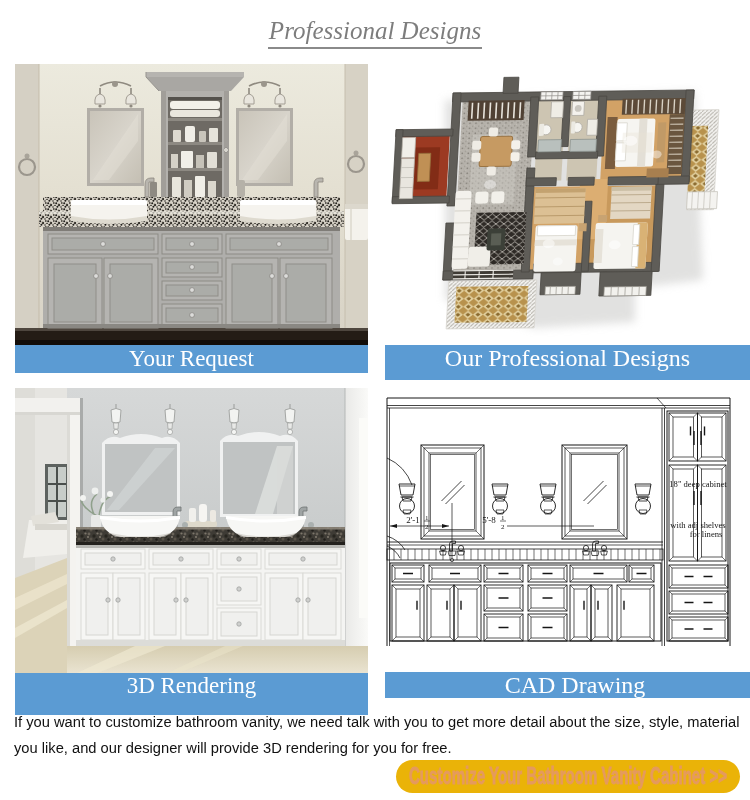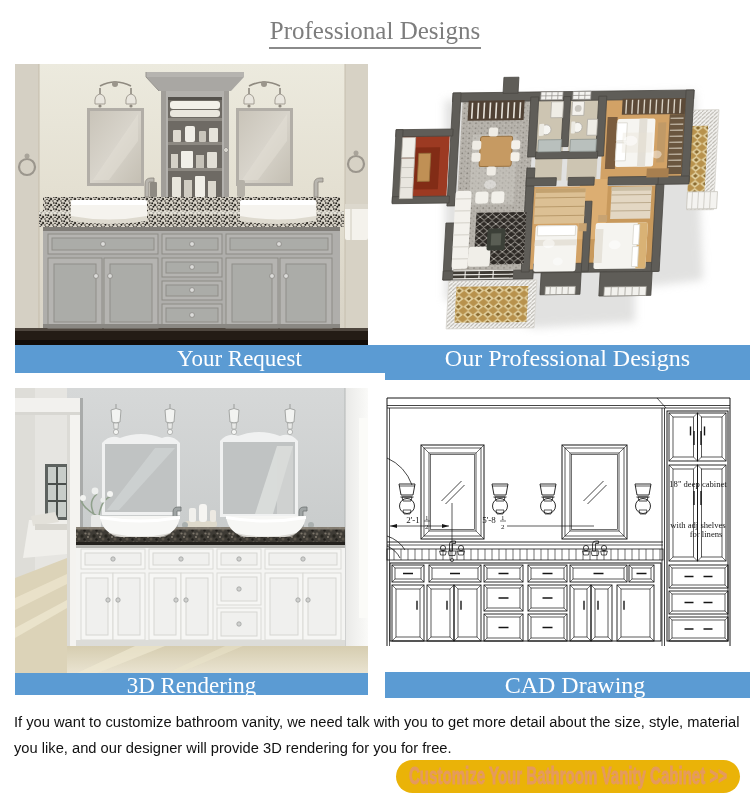--- a/index.html
+++ b/index.html
@@ -4,21 +4,21 @@
 <style>
   html,body{margin:0;padding:0;width:750px;height:800px;background:#ffffff;overflow:hidden;}
   body{font-family:"Liberation Sans",sans-serif;position:relative;}
   .abs{position:absolute;}
   .banner{position:absolute;background:#5b9bd3;color:#ffffff;font-family:"Liberation Serif",serif;text-align:center;}
 </style>
 </head>
 <body>
 
 <div class="abs" style="left:0;top:17px;width:750px;text-align:center;">
-  <span style="font-family:'Liberation Serif',serif;font-size:25px;color:#7d7d7d;border-bottom:2px solid #8a8a8a;padding:0 1px 3px;">Professional Designs</span>
+  <span style="font-family:'Liberation Serif',serif;font-style:italic;font-size:25px;color:#7d7d7d;border-bottom:2px solid #8a8a8a;padding:0 1px 3px;">Professional Designs</span>
 </div>
 
 <div class="abs" style="left:15px;top:64px;width:353px;height:281px;">
 <svg width="353" height="281" viewBox="0 0 353 281">
 <defs>
 <linearGradient id="q1wall" x1="0" y1="0" x2="0" y2="1">
 <stop offset="0" stop-color="#eceade"></stop>
           <stop offset="0.45" stop-color="#e4e0d2"></stop>
           <stop offset="1" stop-color="#d8d3c6"></stop>
 </linearGradient>
@@ -173,21 +173,21 @@
       <rect x="217" y="200" width="40" height="58" fill="#aBacA8" stroke="#908e89" stroke-width="1"></rect>
 <circle cx="257" cy="212" r="2.4" fill="#dcdcda" stroke="#84817c" stroke-width="0.7"></circle>
 <rect x="265" y="194" width="52" height="70" fill="#b5b4b1" stroke="#8d8b86" stroke-width="1"></rect>
       <rect x="271" y="200" width="40" height="58" fill="#aBacA8" stroke="#908e89" stroke-width="1"></rect>
 <circle cx="271" cy="212" r="2.4" fill="#dcdcda" stroke="#84817c" stroke-width="0.7"></circle>
 
 <rect x="28" y="260" width="297" height="4" fill="#8a8883"></rect>
 </svg>
 </div>
 
-<div class="banner" style="left:15px;top:345px;width:353px;height:28px;font-size:23px;line-height:28px;padding-left:48px;">Your Request</div>
+<div class="banner" style="left:15px;top:345px;width:353px;height:28px;font-size:23px;line-height:28px;">Your Request</div>
 
 <div class="abs" style="left:385px;top:60px;width:365px;height:285px;">
 <svg width="365" height="285" viewBox="0 0 365 285">
 <defs>
 <pattern id="terr" width="6" height="5" patternUnits="userSpaceOnUse">
 <rect width="6" height="5" fill="#b6b2ab"></rect>
 <circle cx="1.5" cy="1.5" r="0.7" fill="#9a968e"></circle>
           <circle cx="4.5" cy="3.5" r="0.8" fill="#87837b"></circle>
 <circle cx="3" cy="0.5" r="0.5" fill="#c9c5bd"></circle>
           <circle cx="0.5" cy="4" r="0.5" fill="#aaa69e"></circle>
@@ -560,21 +560,21 @@
 <circle cx="293" cy="212" r="2.2" fill="#cfd0ce" stroke="#9a9b99" stroke-width="0.7"></circle>
 
 <rect x="61" y="252" width="269" height="6" fill="#dcdcd8"></rect>
 
 <rect x="52" y="258" width="301" height="28" fill="url(#q3floor)"></rect>
 <path d="M60,286 L120,258 L150,258 L80,286 Z" fill="#efe9d2" opacity="0.65"></path>
 <path d="M150,286 L210,258 L228,258 L162,286 Z" fill="#ece5cc" opacity="0.5"></path>
 </svg>
 </div>
 
-<div class="banner" style="left:15px;top:673px;width:353px;height:22px;font-size:23px;line-height:26px;">3D Rendering</div>
+<div class="banner" style="left:15px;top:673px;width:353px;height:42px;font-size:23px;line-height:26px;">3D Rendering</div>
 
 <div class="abs" style="left:385px;top:388px;width:365px;height:286px;">
 <svg width="365" height="286" viewBox="0 0 365 286">
 <rect x="0" y="0" width="365" height="286" fill="#ffffff"></rect>
 
 <line x1="2" y1="10" x2="345" y2="10" stroke="#161616" stroke-width="1.0"></line>
 <line x1="2" y1="17.5" x2="345" y2="17.5" stroke="#161616" stroke-width="0.8"></line>
 <line x1="2" y1="20" x2="345" y2="20" stroke="#161616" stroke-width="0.8"></line>
 
 <line x1="2" y1="10" x2="2" y2="258" stroke="#161616" stroke-width="1.0"></line>

